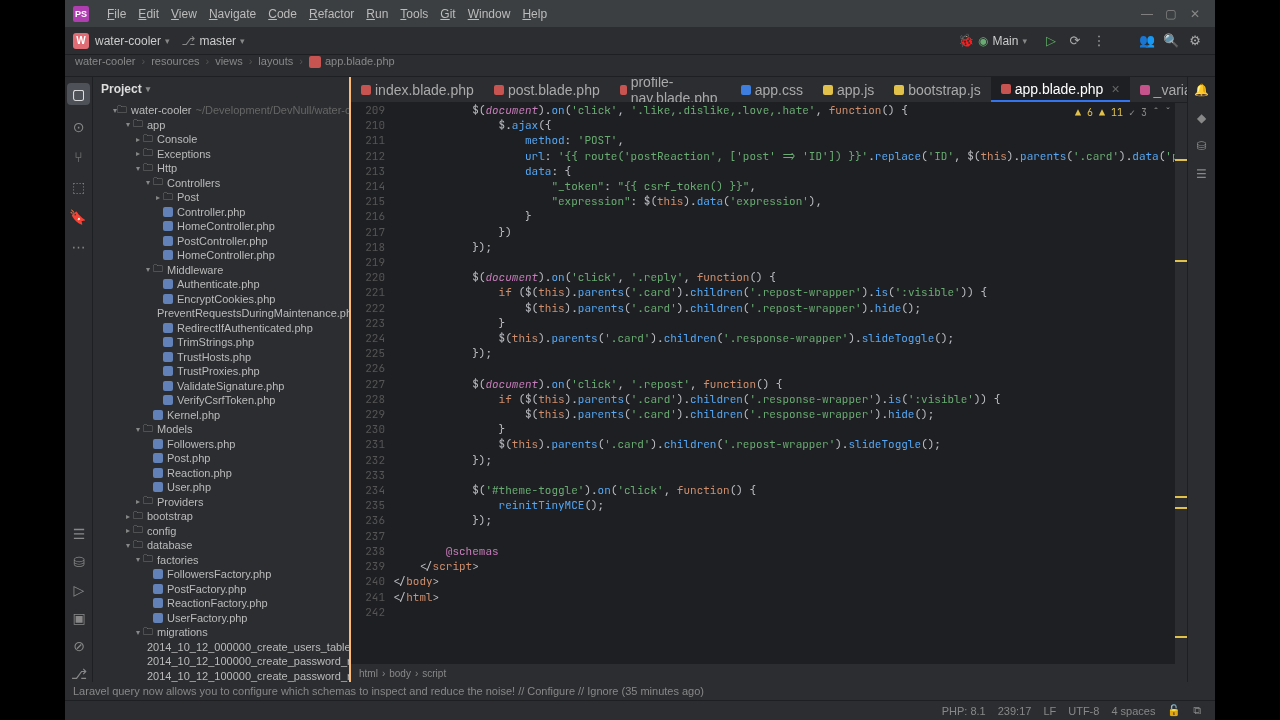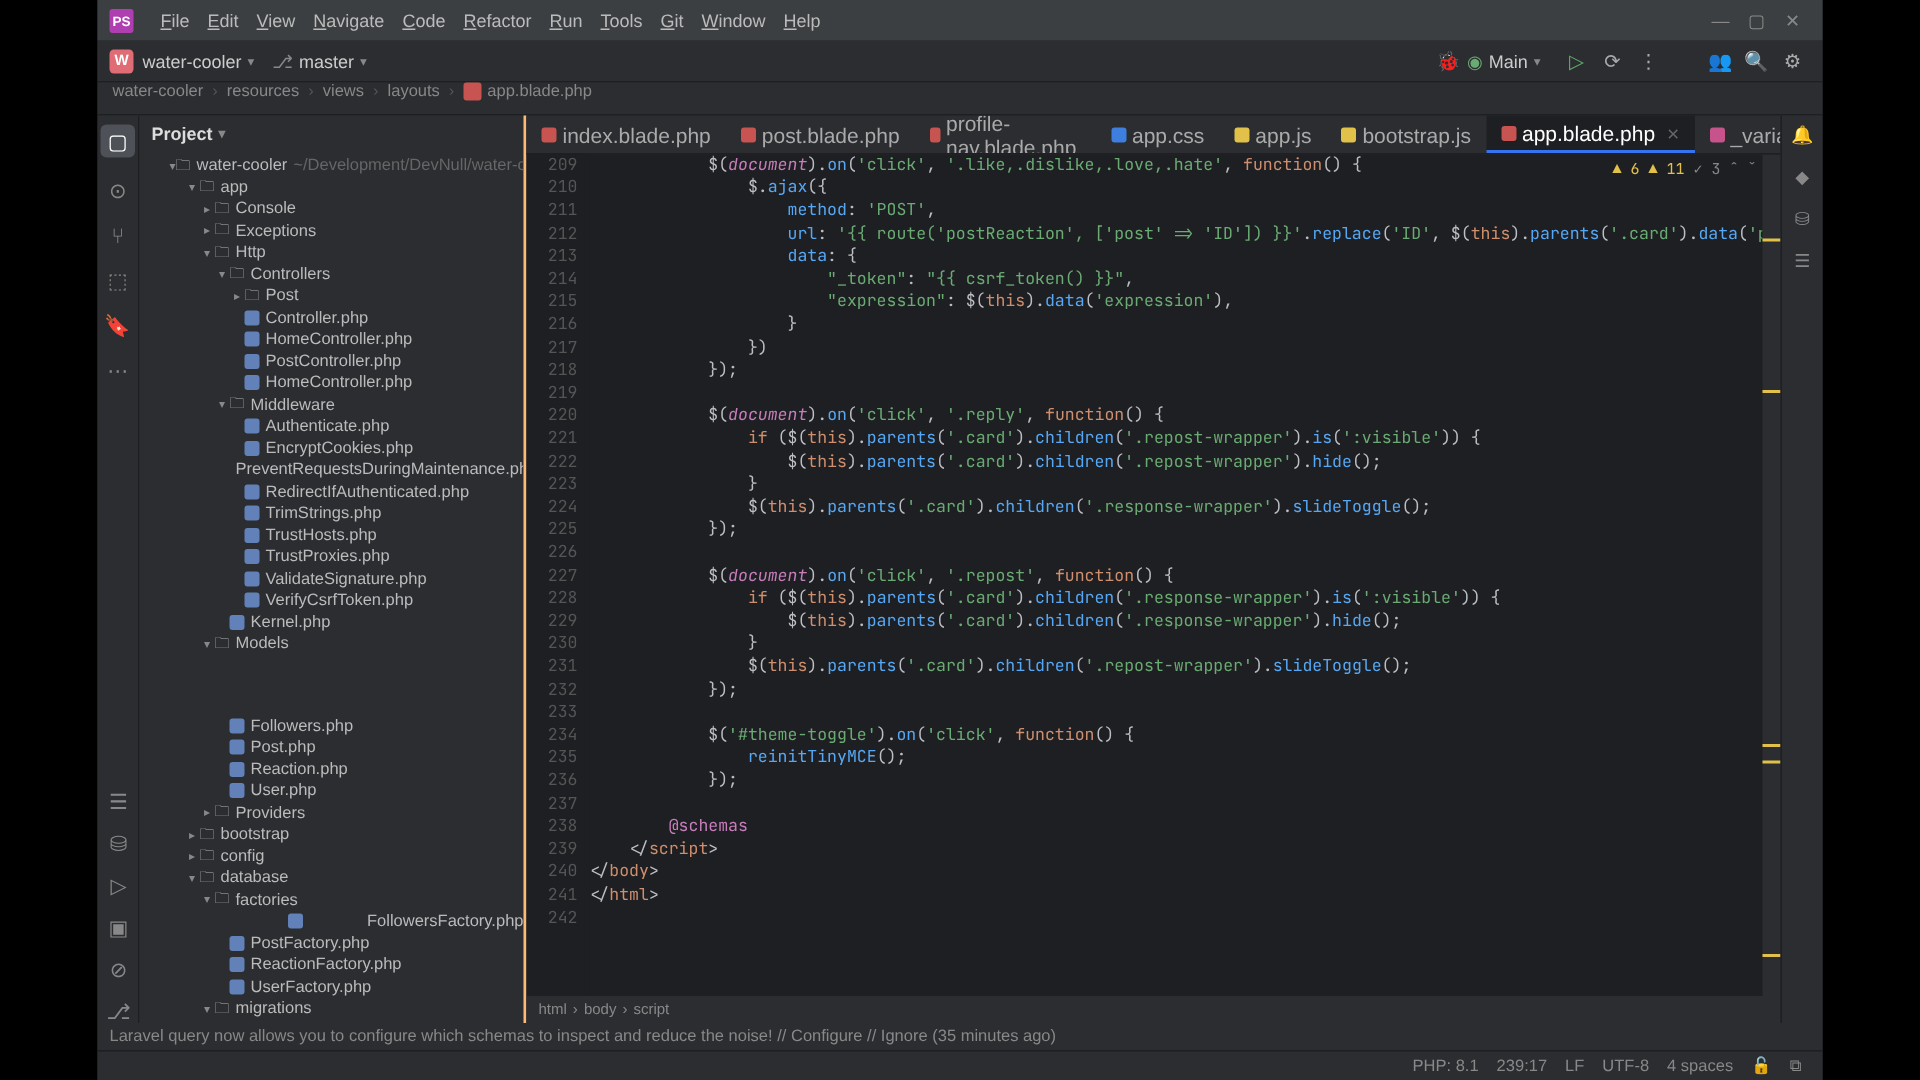--- a/index.html
+++ b/index.html
@@ -245,21 +245,21 @@
           <div class="node" style="padding-left: 50px;">
             <span class="arrow"></span>
             <span class="php-ico"></span>
             <span>Kernel.php</span>
           </div>
           <div class="node" style="padding-left: 40px;">
             <span class="arrow">▾</span>
             <span class="folder-ico">🗀</span>
             <span>Models</span>
           </div>
-          <div class="node" style="padding-left: 50px; margin-top: 40px;">
+          <div class="node" style="padding-left: 50px;">
             <span class="arrow"></span>
             <span class="php-ico"></span>
             <span>Followers.php</span>
           </div>
           <div class="node" style="padding-left: 50px;">
             <span class="arrow"></span>
             <span class="php-ico"></span>
             <span>Post.php</span>
           </div>
           <div class="node" style="padding-left: 50px;">
@@ -290,21 +290,21 @@
           <div class="node" style="padding-left: 30px;">
             <span class="arrow">▾</span>
             <span class="folder-ico">🗀</span>
             <span>database</span>
           </div>
           <div class="node" style="padding-left: 40px;">
             <span class="arrow">▾</span>
             <span class="folder-ico">🗀</span>
             <span>factories</span>
           </div>
-          <div class="node" style="padding-left: 50px; justify-content: space-between;">
+          <div class="node" style="padding-left: 50px;">
             <span class="arrow"></span>
             <span class="php-ico"></span>
             <span>FollowersFactory.php</span>
           </div>
           <div class="node" style="padding-left: 50px;">
             <span class="arrow"></span>
             <span class="php-ico"></span>
             <span>PostFactory.php</span>
           </div>
           <div class="node" style="padding-left: 50px;">

